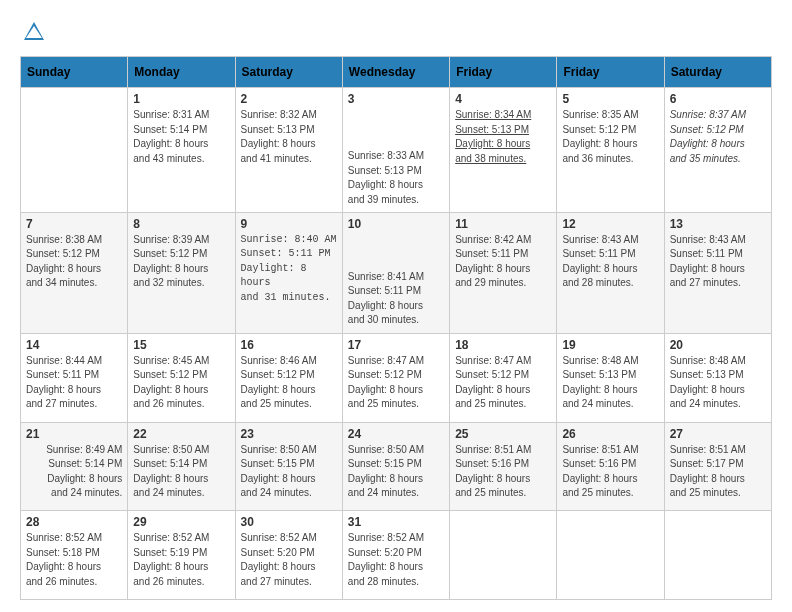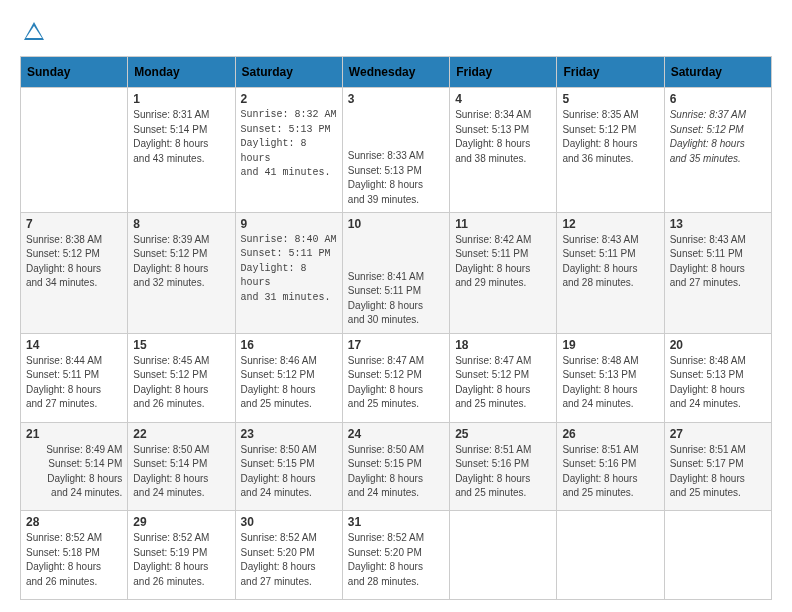--- a/index.html
+++ b/index.html
@@ -143,35 +143,35 @@
           <td class="empty-cell"></td>
           <td>
             <div class="day-num">1</div>
             <div class="day-info" style="white-space: pre-line;">Sunrise: 8:31 AM
 Sunset: 5:14 PM
 Daylight: 8 hours
 and 43 minutes.</div>
           </td>
           <td>
             <div class="day-num">2</div>
-            <div class="day-info" style="white-space: pre-line; font-family: Liberation Mono, monospace;">Sunrise: 8:32 AM
+            <div class="day-info" style="white-space: pre-line;">Sunrise: 8:32 AM
 Sunset: 5:13 PM
 Daylight: 8 hours
 and 41 minutes.</div>
           </td>
           <td>
             <div class="day-num">3</div>
             <div class="day-info" style="white-space: pre-line; margin-top: 43px;">Sunrise: 8:33 AM
 Sunset: 5:13 PM
 Daylight: 8 hours
 and 39 minutes.</div>
           </td>
           <td>
             <div class="day-num">4</div>
-            <div class="day-info" style="white-space: pre-line;">Sunrise: 8:34 AM
+            <div class="day-info" style="white-space: pre-line; text-decoration: underline;">Sunrise: 8:34 AM
 Sunset: 5:13 PM
 Daylight: 8 hours
 and 38 minutes.</div>
           </td>
           <td>
             <div class="day-num">5</div>
             <div class="day-info" style="white-space: pre-line;">Sunrise: 8:35 AM
 Sunset: 5:12 PM
 Daylight: 8 hours
 and 36 minutes.</div>

